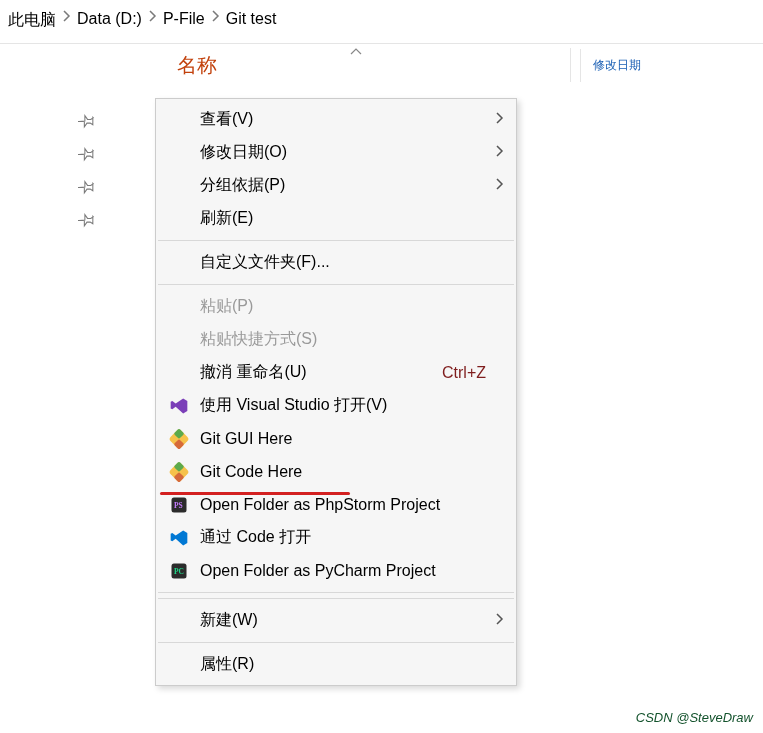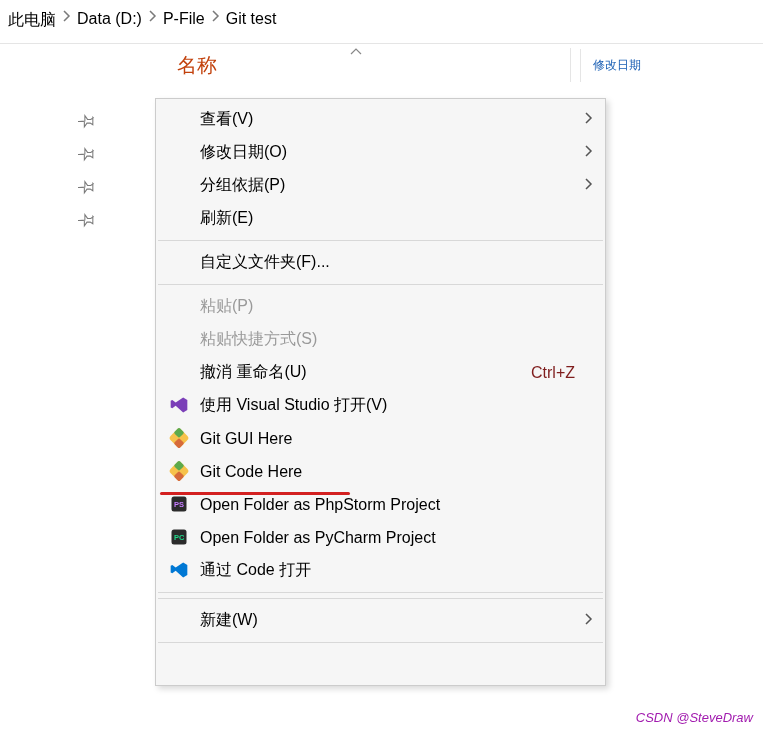--- a/index.html
+++ b/index.html
@@ -69,43 +69,44 @@
       display: flex;
       flex-direction: column;
       gap: 12px;
       color: #7a7a7a;
     }
     .pin-icon { width: 18px; height: 18px; }
     .context-menu {
       position: absolute;
       left: 155px;
       top: 98px;
-      width: 451px;
+      width: 362px;
       background: #f6f6f6;
       border: 1px solid #cccccc;
       box-shadow: 3px 3px 6px rgba(0,0,0,0.15);
       padding: 4px 0;
       font-size: 16px;
     }
     .menu-item {
       display: flex;
       align-items: center;
       height: 33px;
       padding: 0 14px 0 12px;
       position: relative;
     }
     .menu-item.disabled { color: #9a9a9a; }
     .menu-icon {
       width: 22px;
       height: 22px;
       margin-right: 10px;
       display: flex;
-      align-items: flex-start;
+      align-items: center;
       justify-content: center;
       flex-shrink: 0;
+      font-family: Liberation Serif, serif;
     }
     .menu-icon.spacer { width: 32px; margin-right: 0; }
     .menu-label { flex: 1; }
     .menu-shortcut { color: #7f1d1d; margin-left: auto; padding-right: 16px; }
     .submenu-arrow {
       position: absolute;
       right: 12px;
     }
     .menu-sep {
       height: 1px;
@@ -118,21 +119,21 @@
       top: 492px;
       width: 190px;
       height: 3px;
       background: #d32020;
       border-radius: 2px;
     }
     .watermark {
       position: absolute;
       right: 10px;
       bottom: 8px;
-      color: #a21caf;
+      color: #14532d;
       font-size: 13px;
       font-style: italic;
     }
   </style>
 </head>
 <body>
 
 <div class="breadcrumb">
   <span class="crumb">此电脑</span>
   <span class="sep">
@@ -276,52 +277,53 @@
           <rect x="3" y="3" width="18" height="18" rx="3" fill="#2b2b2b"></rect>
           <text x="6" y="15" font-size="9" font-weight="bold" fill="#c77dff">PS</text>
         </svg>
     </span>
     <span class="menu-label">Open Folder as PhpStorm Project</span>
   </div>
 
   <div class="menu-item">
     <span class="menu-icon">
       <svg width="20" height="20" viewBox="0 0 24 24">
+          <path d="M17 3l5 3v12l-5 3-9-8-4 3-2-1V7l2-1 4 3 9-6z" fill="#0078d4"></path>
+        </svg>
+    </span>
+    <span class="menu-label">通过 Code 打开</span>
+  </div>
+
+  <div class="menu-item">
+    <span class="menu-icon">
+      <svg width="20" height="20" viewBox="0 0 24 24">
           <rect x="3" y="3" width="18" height="18" rx="3" fill="#2b2b2b"></rect>
           <text x="6" y="15" font-size="9" font-weight="bold" fill="#21d789">PC</text>
         </svg>
     </span>
     <span class="menu-label">Open Folder as PyCharm Project</span>
-  </div>
-
-  <div class="menu-item">
-    <span class="menu-icon">
-      <svg width="20" height="20" viewBox="0 0 24 24">
-          <path d="M17 3l5 3v12l-5 3-9-8-4 3-2-1V7l2-1 4 3 9-6z" fill="#0078d4"></path>
-        </svg>
-    </span>
-    <span class="menu-label">通过 Code 打开</span>
   </div>
 
   <div class="menu-sep"></div>
 
 
   <div class="menu-sep"></div>
 
   <div class="menu-item">
     <span class="menu-icon spacer"></span>
     <span class="menu-label">新建(W)</span>
     <span class="submenu-arrow"><svg width="9" height="14" viewBox="0 0 9 14">
           <path d="M2 2 L7 7 L2 12" stroke="#555" stroke-width="1.5" fill="none"></path>
         </svg></span>
   </div>
 
   <div class="menu-sep"></div>
 
   <div class="menu-item">
     <span class="menu-icon spacer"></span>
+    <span class="menu-label">属性(R)</span>
   </div>
 
 </div>
 
 <div class="underline-annot"></div>
 
 <div class="watermark">CSDN @SteveDraw</div>
 
 </body></html>

